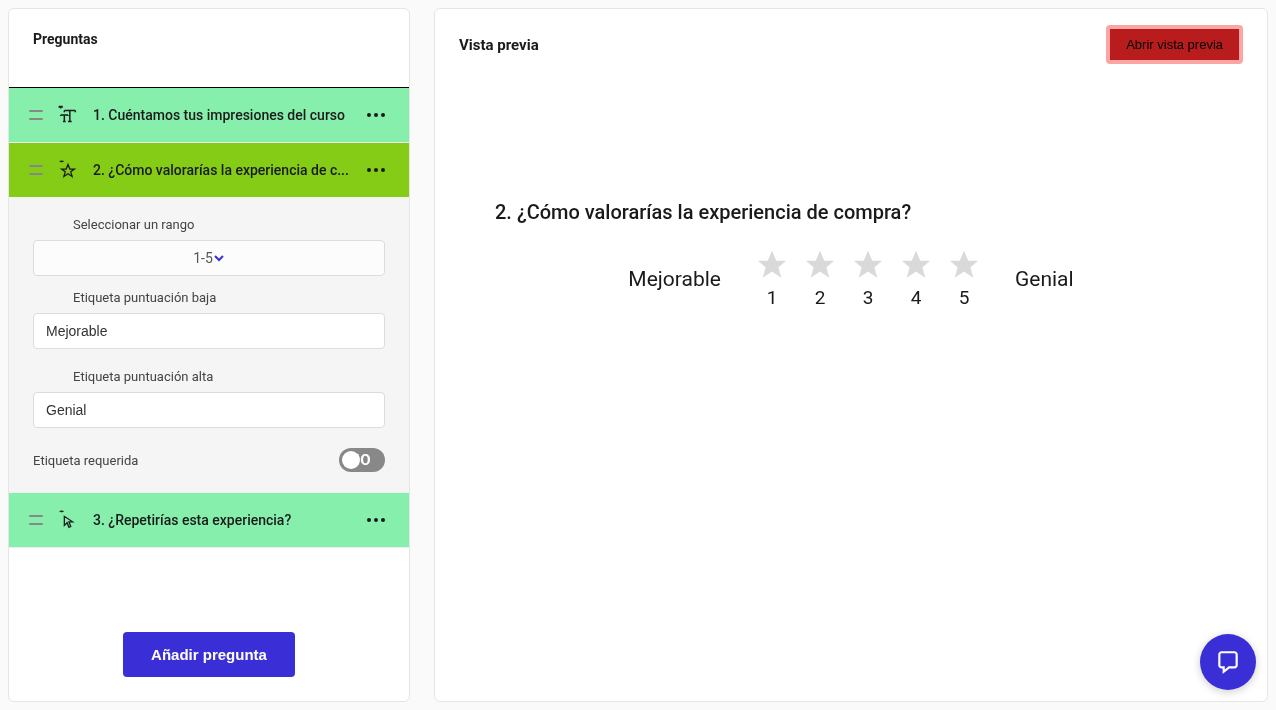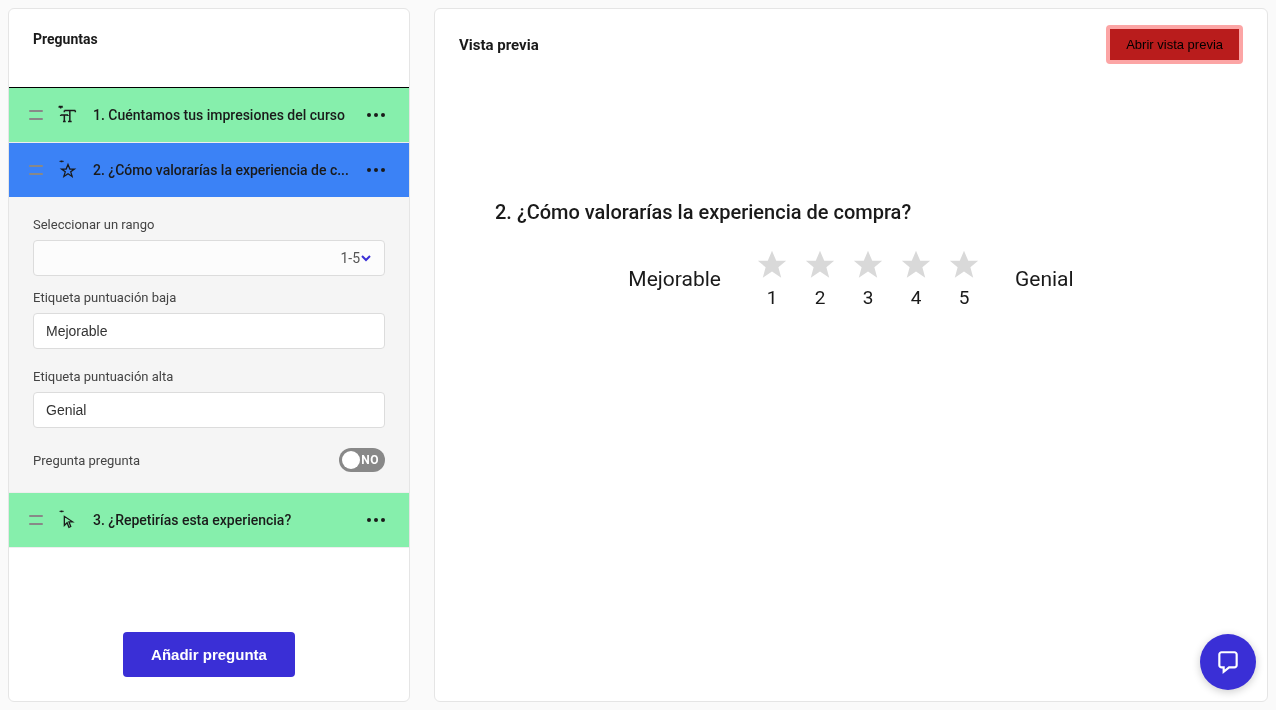--- a/index.html
+++ b/index.html
@@ -33,21 +33,21 @@
   .question-row {
     display: flex;
     align-items: center;
     gap: 14px;
     padding: 16px 20px;
     border-bottom: 1px solid #eee;
     background: #86efac;
     cursor: pointer;
   }
   .question-row.selected {
-    background: #3b82f6;
+    background: #84cc16;
     border-bottom: none;
   }
   .drag-lines {
     width: 14px; height: 10px;
     display: flex; flex-direction: column; justify-content: space-between;
     flex-shrink: 0;
   }
   .drag-lines span {
     display: block; height: 2px; background: #888; border-radius: 1px;
   }
@@ -68,33 +68,34 @@
   .editor {
     background: #f5f5f5;
     padding: 14px 24px 20px 24px;
     border-bottom: 1px solid #eee;
   }
   .form-label {
     font-size: 13px;
     color: #444;
     margin-bottom: 8px;
     margin-top: 6px;
+    margin-left: 40px;
   }
   .select-box, .text-input {
     width: 100%;
     border: 1px solid #dcdcdc;
     border-radius: 4px;
     background: #fff;
     font-size: 14px;
     padding: 9px 12px;
     color: #333;
   }
   .select-box {
     display: flex;
-    justify-content: flex-end;
+    justify-content: center;
     align-items: center;
     cursor: pointer;
     margin-bottom: 14px;
     color: #555;
     background: #fcfcfc;
   }
   .text-input { margin-bottom: 14px; }
   .chev { width: 12px; height: 12px; }
 
   .required-row {
@@ -107,21 +108,21 @@
   .toggle {
     width: 46px; height: 24px; border-radius: 12px;
     background: #888; position: relative; cursor: pointer;
     display: flex; align-items: center;
   }
   .toggle .knob {
     width: 18px; height: 18px; border-radius: 50%;
     background: #fff; position: absolute; left: 3px;
   }
   .toggle .label {
-    position: absolute; right: 6px; font-size: 12px; font-weight: 700;
+    position: absolute; right: 14px; font-size: 15px; font-weight: 700;
     color: #fff; letter-spacing: 0.5px;
   }
 
   .spacer { flex: 1; }
   .add-btn-wrap {
     display: flex; justify-content: center;
     padding: 0 0 24px 0;
   }
   .add-btn {
     background: #3a2fd6;
@@ -250,21 +251,21 @@
         </svg>
     </div>
 
     <div class="form-label">Etiqueta puntuación baja</div>
     <input class="text-input" value="Mejorable" style="">
 
     <div class="form-label">Etiqueta puntuación alta</div>
     <input class="text-input" value="Genial" style="">
 
     <div class="required-row">
-      <div class="form-label">Pregunta pregunta</div>
+      <div class="form-label">Etiqueta requerida</div>
       <div class="toggle">
         <div class="knob"></div>
         <div class="label">NO</div>
       </div>
     </div>
   </div>
 
   <div class="question-row">
     <div class="drag-lines">
         <span></span>

